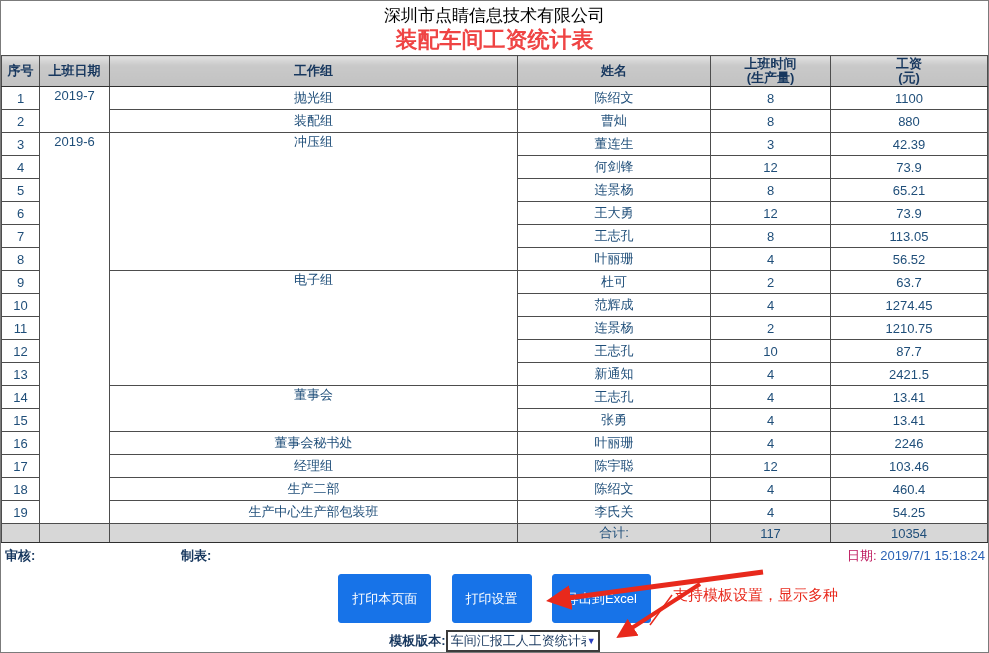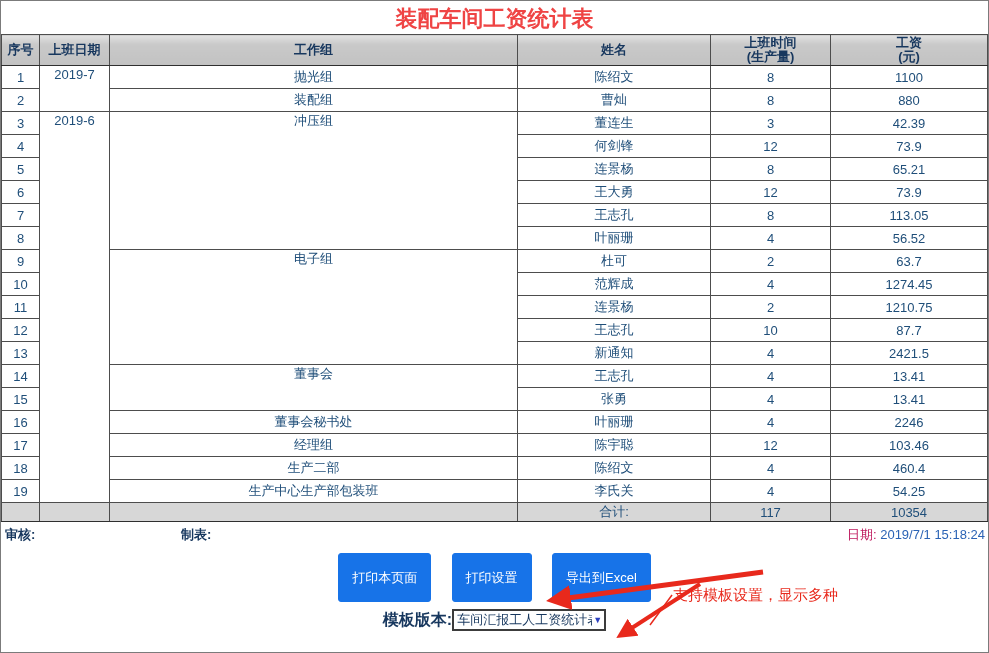--- a/index.html
+++ b/index.html
@@ -48,21 +48,21 @@
   .sign-row .dateval   { color:#2b63b5; }
   
   .btn-row { text-align:center; margin-top:8px; }
   .btn-row button {
     background:#1773e8; color:#ffffff; border:1px solid #1773e8; border-radius:3px;
     font-size:13px; font-family:inherit; padding:16px 13px; margin:0 8px; cursor:pointer;
     line-height:15px;
   }
   
   .tpl-row { text-align:center; margin-top:7px; height:23px; }
-  .tpl-label { color:#17375e; font-weight:bold; font-size:16px; margin-right:0; vertical-align:middle; }
+  .tpl-label { color:#17375e; font-weight:bold; font-size:13px; margin-right:0; vertical-align:middle; }
   .select-box {
     display:inline-block; position:relative; width:154px; height:22px;
     background:#ffffff; border:2px solid #3c3c3c; vertical-align:middle;
     text-align:left; cursor:pointer;
   }
   .select-box .sel-text {
     display:inline-block; width:138px; overflow:hidden; white-space:nowrap;
     color:#17375e; font-size:13px; line-height:18px; padding-left:3px;
   }
   .select-box .sel-arrow {
@@ -74,20 +74,21 @@
     font-size:15px; line-height:20px; white-space:nowrap;
   }
   svg.arrows { position:absolute; left:0; top:0; width:989px; height:653px; pointer-events:none; }
 </style>
 </head>
 <body>
 
 <div class="page">
 
   <div class="title-block">
+    <div class="company">深圳市点睛信息技术有限公司</div>
     <div class="main-title">装配车间工资统计表</div>
   </div>
 
   <table class="wage">
     <colgroup>
       <col style="width:38px">
         <col style="width:70px">
         <col style="width:408px">
       <col style="width:193px">
         <col style="width:120px">

